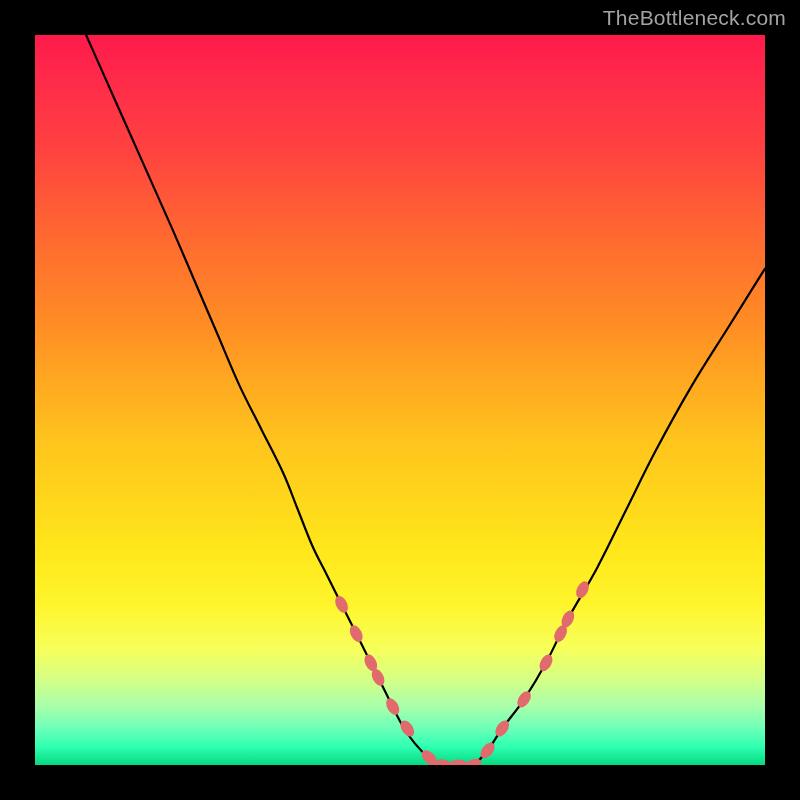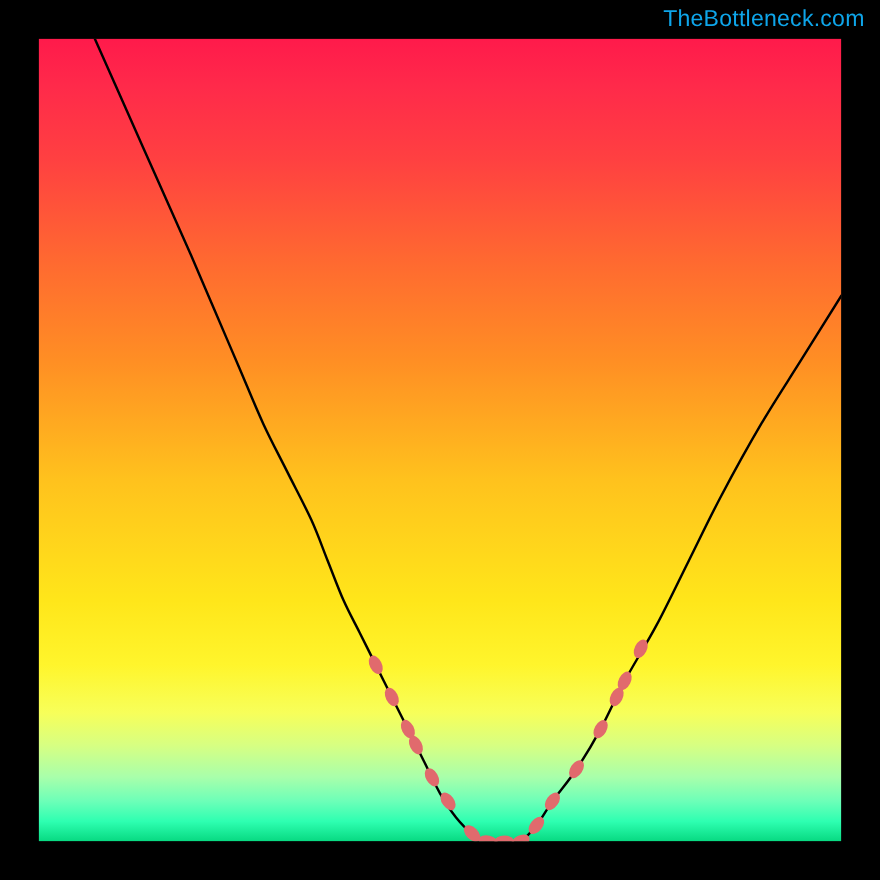--- a/index.html
+++ b/index.html
@@ -16,21 +16,21 @@
     left: 0;
     top: 0;
     width: 800px;
     height: 800px;
     background: #000;
   }
   .watermark {
     position: absolute;
     top: 6px;
     right: 14px;
-    color: #0ea5e9;
+    color: #a3a3a3;
     font-size: 21px;
     font-weight: 400;
     letter-spacing: 0.2px;
     z-index: 50;
   }
   .plot-area {
     position: absolute;
     left: 35px;
     top: 35px;
     width: 730px;

